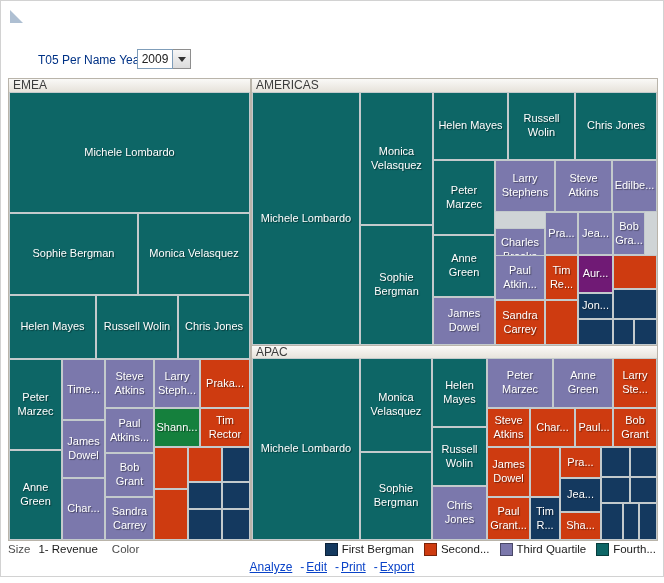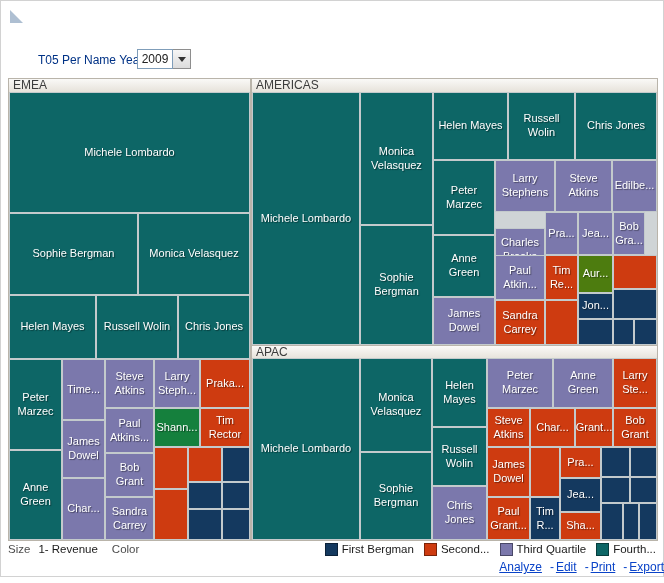--- a/index.html
+++ b/index.html
@@ -62,21 +62,21 @@
   .f-label{ color:#4c4c4c; }
   .f-gap-s{ width:8px; } .f-gap-m{ width:14px; }
   .legend{ margin-left:auto; display:flex; align-items:center; }
   .legend-item{ display:flex; align-items:center; margin-left:10px; }
   .legend-swatch{
     width:13px; height:13px; margin-right:4px; box-sizing:border-box;
     border:1px solid rgba(0,0,0,.4);
   }
   .links-row{
     position:absolute; left:0; top:558px; width:664px; height:18px;
-    display:flex; align-items:center; justify-content:flex-end;
+    display:flex; align-items:center; justify-content:center;
     font-size:12px; color:#0a43c8;
   }
   .links-row a{ color:#0a43c8; text-decoration:underline; cursor:pointer; }
   .links-row .sep{ text-decoration:none; margin:0 2px 0 8px; color:#0a43c8; }
 </style>
 </head>
 <body>
 
 <div id="window">
   <div id="frame"></div>
@@ -215,21 +215,21 @@
       <div class="tm-cell" style="left: 495px; top: 255px; width: 50px; height: 45px; background: rgb(123, 120, 172);">
         <span>Paul Atkin...</span>
       </div>
       <div class="tm-cell" style="left: 495px; top: 300px; width: 50px; height: 45px; background: rgb(206, 59, 16);">
         <span>Sandra Carrey</span>
       </div>
       <div class="tm-cell" style="left: 545px; top: 255px; width: 33px; height: 45px; background: rgb(206, 59, 16);">
         <span>Tim Re...</span>
       </div>
       <div class="tm-cell" style="left: 545px; top: 300px; width: 33px; height: 45px; background: rgb(206, 59, 16);"></div>
-      <div class="tm-cell" style="left: 578px; top: 255px; width: 35px; height: 38px; background: #4d7c0f;">
+      <div class="tm-cell" style="left: 578px; top: 255px; width: 35px; height: 38px; background: #701a75;">
         <span>Aur...</span>
       </div>
       <div class="tm-cell" style="left: 613px; top: 255px; width: 44px; height: 34px; background: rgb(206, 59, 16);"></div>
       <div class="tm-cell" style="left: 578px; top: 293px; width: 35px; height: 26px; background: rgb(20, 57, 95);">
         <span>Jon...</span>
       </div>
       <div class="tm-cell" style="left: 613px; top: 289px; width: 44px; height: 30px; background: rgb(20, 57, 95);"></div>
       <div class="tm-cell" style="left: 578px; top: 319px; width: 35px; height: 26px; background: rgb(20, 57, 95);"></div>
       <div class="tm-cell" style="left: 613px; top: 319px; width: 21px; height: 26px; background: rgb(20, 57, 95);"></div>
       <div class="tm-cell" style="left: 634px; top: 319px; width: 23px; height: 26px; background: rgb(20, 57, 95);"></div>
@@ -263,21 +263,21 @@
       <div class="tm-cell" style="left: 613px; top: 358px; width: 44px; height: 50px; background: rgb(206, 59, 16);">
         <span>Larry Ste...</span>
       </div>
       <div class="tm-cell" style="left: 487px; top: 408px; width: 43px; height: 39px; background: rgb(206, 59, 16);">
         <span>Steve Atkins</span>
       </div>
       <div class="tm-cell" style="left: 530px; top: 408px; width: 45px; height: 39px; background: rgb(206, 59, 16);">
         <span>Char...</span>
       </div>
       <div class="tm-cell" style="left: 575px; top: 408px; width: 38px; height: 39px; background: rgb(206, 59, 16);">
-        <span>Grant...</span>
+        <span>Paul...</span>
       </div>
       <div class="tm-cell" style="left: 613px; top: 408px; width: 44px; height: 39px; background: rgb(206, 59, 16);">
         <span>Bob Grant</span>
       </div>
       <div class="tm-cell" style="left: 487px; top: 447px; width: 43px; height: 50px; background: rgb(206, 59, 16);">
         <span>James Dowel</span>
       </div>
       <div class="tm-cell" style="left: 487px; top: 497px; width: 43px; height: 43px; background: rgb(206, 59, 16);">
         <span>Paul Grant...</span>
       </div>

